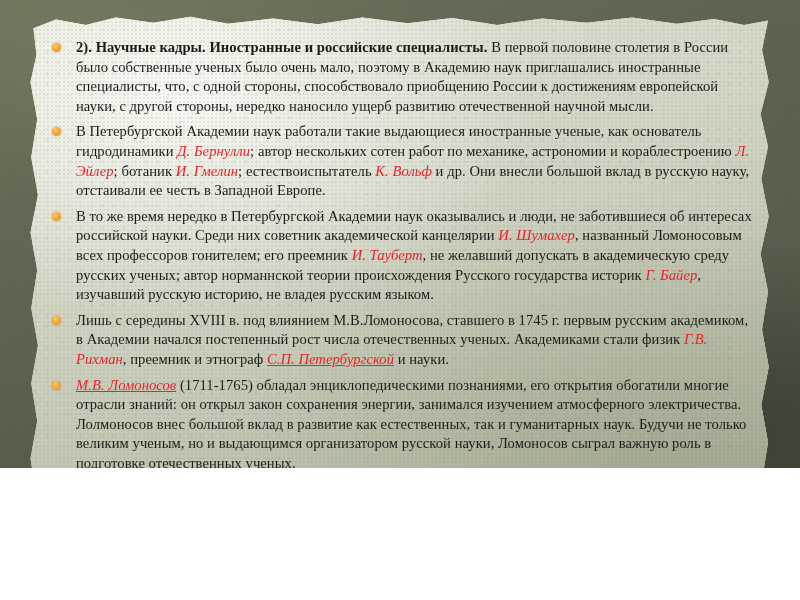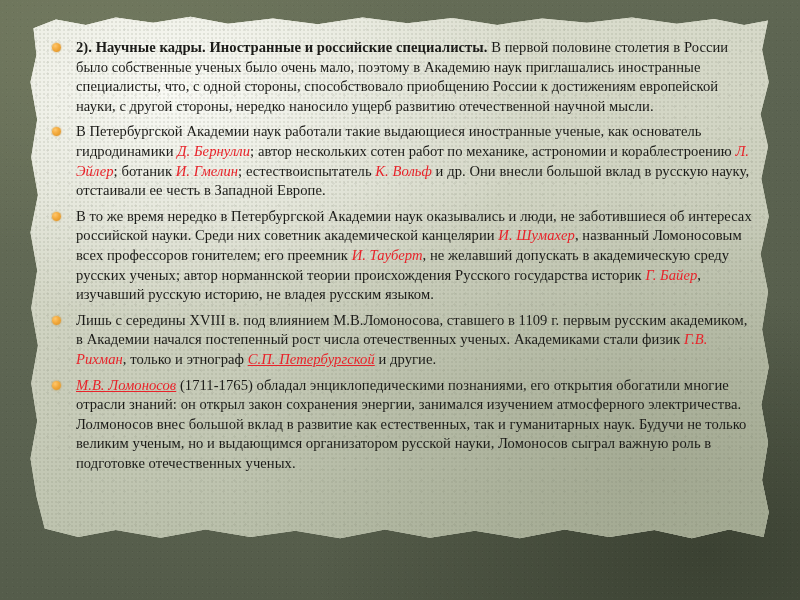--- a/index.html
+++ b/index.html
@@ -12,21 +12,21 @@
   }
 
   body {
     font-family: "Liberation Serif", "DejaVu Serif", serif;
   }
 
   
   #slide {
     position: relative;
     width: 800px;
-    height: 600px;
+    height: 468px;
     background: #5e6650;
     background-image:
       radial-gradient(ellipse 60% 50% at 12% 8%,  rgba(120,128,100,.55), rgba(0,0,0,0) 70%),
       radial-gradient(ellipse 70% 60% at 88% 92%, rgba(52,58,44,.75),   rgba(0,0,0,0) 70%),
       radial-gradient(ellipse 90% 80% at 50% 50%, rgba(108,116,92,.35), rgba(0,0,0,0) 75%),
       linear-gradient(160deg, #6a7159 0%, #5a6250 45%, #4d5443 100%);
     overflow: hidden;
   }
 
   
@@ -151,21 +151,21 @@
       <p class="para"><span>В Петербургской Академии наук работали такие выдающиеся иностранные ученые, как основатель гидродинамики </span><span class="name">Д. Бернулли</span><span>; автор нескольких сотен работ по механике, астрономии и кораблестроению </span><span class="name">Л. Эйлер</span><span>; ботаник </span><span class="name">И. Гмелин</span><span>; естествоиспытатель </span><span class="name">К. Вольф</span><span> и др. Они внесли большой вклад в русскую науку, отстаивали ее честь в Западной Европе.</span></p>
     </div>
 
     <div class="bullet-item">
       <span class="bullet-dot"></span>
       <p class="para"><span>В то же время нередко в Петербургской Академии наук оказывались и люди, не заботившиеся об интересах российской науки. Среди них советник академической канцелярии </span><span class="name">И. Шумахер</span><span>, названный Ломоносовым всех профессоров гонителем; его преемник </span><span class="name">И. Тауберт</span><span>, не желавший допускать в академическую среду русских ученых; автор норманнской теории происхождения Русского государства историк </span><span class="name">Г. Байер</span><span>, изучавший русскую историю, не владея русским языком.</span></p>
     </div>
 
     <div class="bullet-item">
       <span class="bullet-dot"></span>
-      <p class="para"><span>Лишь с середины XVIII в. под влиянием М.В.Ломоносова, ставшего в 1109 г. первым русским академиком, в Академии начался постепенный рост числа отечественных ученых. Академиками стали физик </span><span class="name">Г.В. Рихман</span><span>, только и этнограф </span><span class="name ul">С.П. Петербургской</span><span> и другие.</span></p>
+      <p class="para"><span>Лишь с середины XVIII в. под влиянием М.В.Ломоносова, ставшего в 1745 г. первым русским академиком, в Академии начался постепенный рост числа отечественных ученых. Академиками стали физик </span><span class="name">Г.В. Рихман</span><span>, преемник и этнограф </span><span class="name ul">С.П. Петербургской</span><span> и науки.</span></p>
     </div>
 
     <div class="bullet-item">
       <span class="bullet-dot"></span>
       <p class="para"><span class="name ul">М.В. Ломоносов</span><span> (1711-1765) обладал энциклопедическими познаниями, его открытия обогатили многие отрасли знаний: он открыл закон сохранения энергии, занимался изучением атмосферного электричества. Лолмоносов внес большой вклад в развитие как естественных, так и гуманитарных наук. Будучи не только великим ученым, но и выдающимся организатором русской науки, Ломоносов сыграл важную роль в подготовке отечественных ученых.</span></p>
     </div>
 
   </div>
 </div>
 

